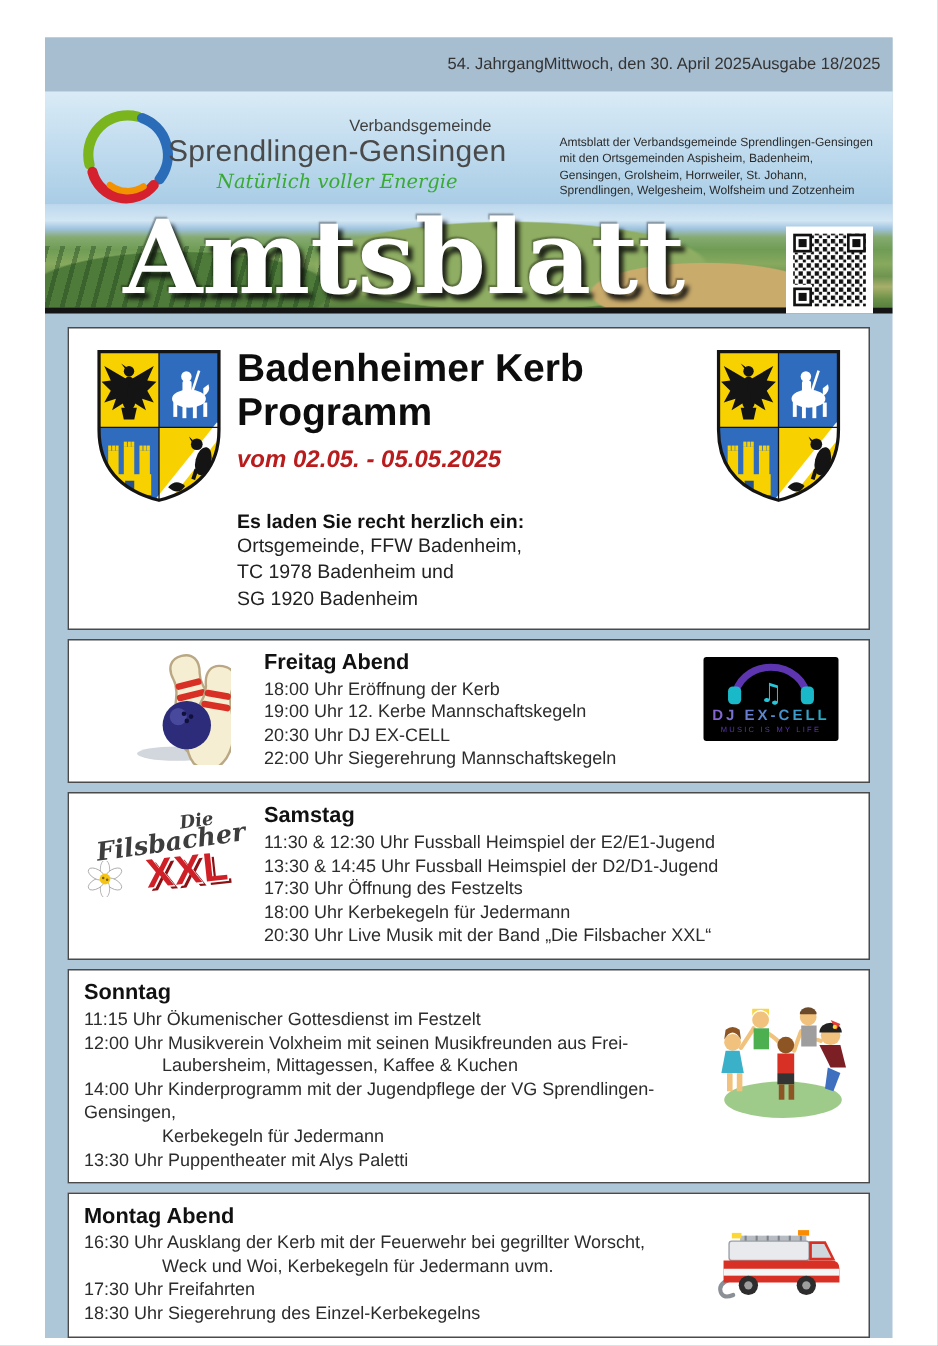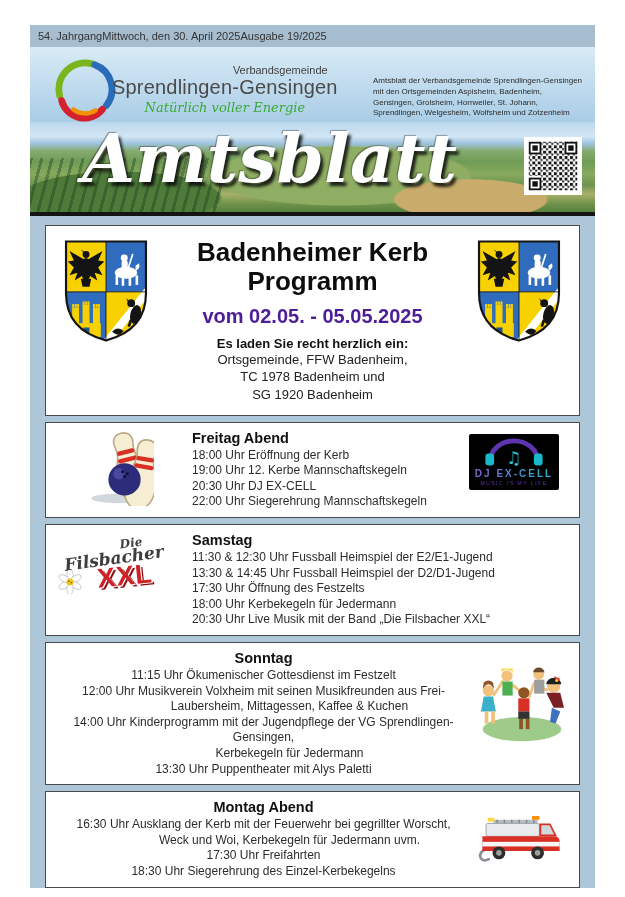--- a/index.html
+++ b/index.html
@@ -1,73 +1,72 @@
 <!DOCTYPE html>
 <html><head>
 <meta charset="utf-8">
 <style>
   * { margin:0; padding:0; box-sizing:border-box; }
   body { background:#e9e9e9; font-family:"Liberation Sans","DejaVu Sans",sans-serif; }
   .page { width:625px; height:897px; background:#fff; position:relative; overflow:hidden; margin:0 auto; }
   .sheet { width:565px; min-height:847px; margin:25px auto 0; background:#adc6d8; position:relative; }
 
   
-  .masthead { height:22px; background:#a7bdd0; display:flex; align-items:center; justify-content:flex-start;
+  .masthead { height:36px; background:#a7bdd0; display:flex; align-items:center; justify-content:flex-end;
               padding:0 8px; font-size:11px; color:#333; }
 
   
   .header { height:75px; position:relative;
             background:linear-gradient(180deg,#d9ebf6 0%,#c3ddef 45%,#a9cde6 100%); }
   .brand { position:absolute; left:20px; top:8px; display:flex; align-items:center; }
   .brand-swirl { width:68px; height:68px; flex:0 0 auto; }
   .brand-text { margin-left:-6px; }
   .brand-super { font-size:11px; color:#3f3f3f; text-align:right; padding-right:10px; }
   .brand-title { font-size:20px; color:#4a4a4a; letter-spacing:.2px; }
   .brand-slogan { font-family:"DejaVu Serif",serif; font-style:italic; font-size:13px; color:#3aaa35;
                   text-align:center; margin-top:1px; }
   .header-info { position:absolute; right:10px; top:29px; width:212px; font-size:8px; line-height:1.35; color:#2a2a2a; }
 
   
-  .banner { height:94px; position:relative; border-bottom:4px solid #141414;
+  .banner { height:73px; position:relative; border-bottom:4px solid #141414;
     background:
       radial-gradient(130px 34px at 78% 86%, #c9ab6c 0 58%, rgba(0,0,0,0) 60%),
       radial-gradient(170px 44px at 16% 84%, #4e7a3a 0 58%, rgba(0,0,0,0) 60%),
       radial-gradient(220px 50px at 55% 60%, #8fae63 0 58%, rgba(0,0,0,0) 60%),
       linear-gradient(180deg,#bcd7ec 0%,#d2e6f4 16%,#9fc3de 24%,#86ab71 32%,#6f9c55 44%,#87a95e 58%,#6f9450 70%,#a8b06a 80%,#6b9048 92%,#58813f 100%);
-    font-style: italic;
   }
   .banner::before { content:""; position:absolute; left:0; bottom:0; width:34%; height:60%;
       background:repeating-linear-gradient(105deg, rgba(25,60,25,.38) 0 3px, rgba(0,0,0,0) 3px 10px); }
   .banner-title { position:absolute; left:0; right:86px; top:-4px; text-align:center;
       font-family:"DejaVu Serif","Liberation Serif",serif; font-weight:bold; font-size:68px; color:#fff;
       text-shadow:3px 4px 3px rgba(10,10,10,.85), -1px -1px 1px rgba(0,0,0,.35); }
   .qr { position:absolute; right:13px; top:15px; width:58px; height:58px; background:#fff; padding:3px; }
   .qr svg { width:100%; height:100%; display:block; }
 
   
   .box { background:#fff; border:1px solid #4a4a4a; margin:6px 15px 0; }
   .box.first { margin-top:9px; }
 
   
   .prog { display:grid; grid-template-columns:104px 1fr 104px; padding:10px 8px 12px; align-items:start; }
   .crest { width:88px; height:106px; margin:2px auto 0; display:block; }
-  .prog-center { text-align:center; padding-top:2px; }
+  .prog-center { text-align:left; padding-top:2px; }
   .prog-title { font-size:26px; font-weight:bold; color:#0d0d0d; line-height:1.12; }
-  .prog-date { font-size:20px; font-weight:bold; color:#4c1d95; margin-top:9px; }
-  .invite-head { font-size:13px; font-weight:bold; color:#111; margin-top:8px; }
+  .prog-date { font-size:16px; font-weight:bold; color:#b91c1c; margin-top:9px;font-style:italic; }
+  .invite-head { font-size:13px; font-weight:bold; color:#111; margin-top:24px; }
   .invite-lines .line { font-size:13px; color:#222; line-height:1.32; }
 
   
   .section { position:relative; padding:7px 10px; }
-  .sec-grid { display:grid; grid-template-columns:120px 1fr; column-gap:16px; align-items:start; }
+  .sec-grid { display:grid; grid-template-columns:120px 1fr; column-gap:0; align-items:start; }
   .sec-grid.with-right { grid-template-columns:120px 1fr 100px; }
   .sec-title { font-size:14.5px; font-weight:bold; color:#111; margin-bottom:2px; }
   .lines .line { font-size:12px; color:#2c2c2c; line-height:15.6px; }
   .lines .line.indent { padding-left:52px; }
-  .text-only { padding-right:98px;text-align:center; }
+  .text-only { padding-right:98px; }
   .right-art { position:absolute; }
 
   
   .bowling { width:76px; height:74px; margin:2px auto 0; display:block; }
 
   
   .dj-logo { width:90px; background:#000; border-radius:2px; padding:3px 2px 4px; text-align:center; margin-top:4px; }
   .dj-logo svg { width:70px; height:30px; display:block; margin:0 auto; }
   .dj-name { font-size:10px; font-weight:bold; letter-spacing:2px; margin-top:1px;
              background:linear-gradient(90deg,#8d5fd3,#19b9c9); -webkit-background-clip:text; background-clip:text;
@@ -155,21 +154,21 @@
     </symbol>
   </defs>
 </svg>
 
 <div class="page">
   <div class="sheet">
 
     <div class="masthead">
       <span>54. Jahrgang</span>
       <span>Mittwoch, den 30. April 2025</span>
-      <span>Ausgabe 19/2025</span>
+      <span>Ausgabe 18/2025</span>
     </div>
 
     <div class="header">
       <div class="brand">
         <svg class="brand-swirl" viewBox="0 0 70 70">
           <path d="M10,42 A27,27 0 0 1 43,9" stroke="#7ab51d" stroke-width="7" fill="none" stroke-linecap="round"></path>
           <path d="M46,10 A27,27 0 0 1 58,52" stroke="#2b6cb8" stroke-width="7" fill="none" stroke-linecap="round"></path>
           <path d="M54,56 A24,24 0 0 1 12,47" stroke="#d4212d" stroke-width="7" fill="none" stroke-linecap="round"></path>
           <path d="M47,57 A20,20 0 0 1 24,56" stroke="#f39200" stroke-width="4.5" fill="none" stroke-linecap="round"></path>
         </svg>

